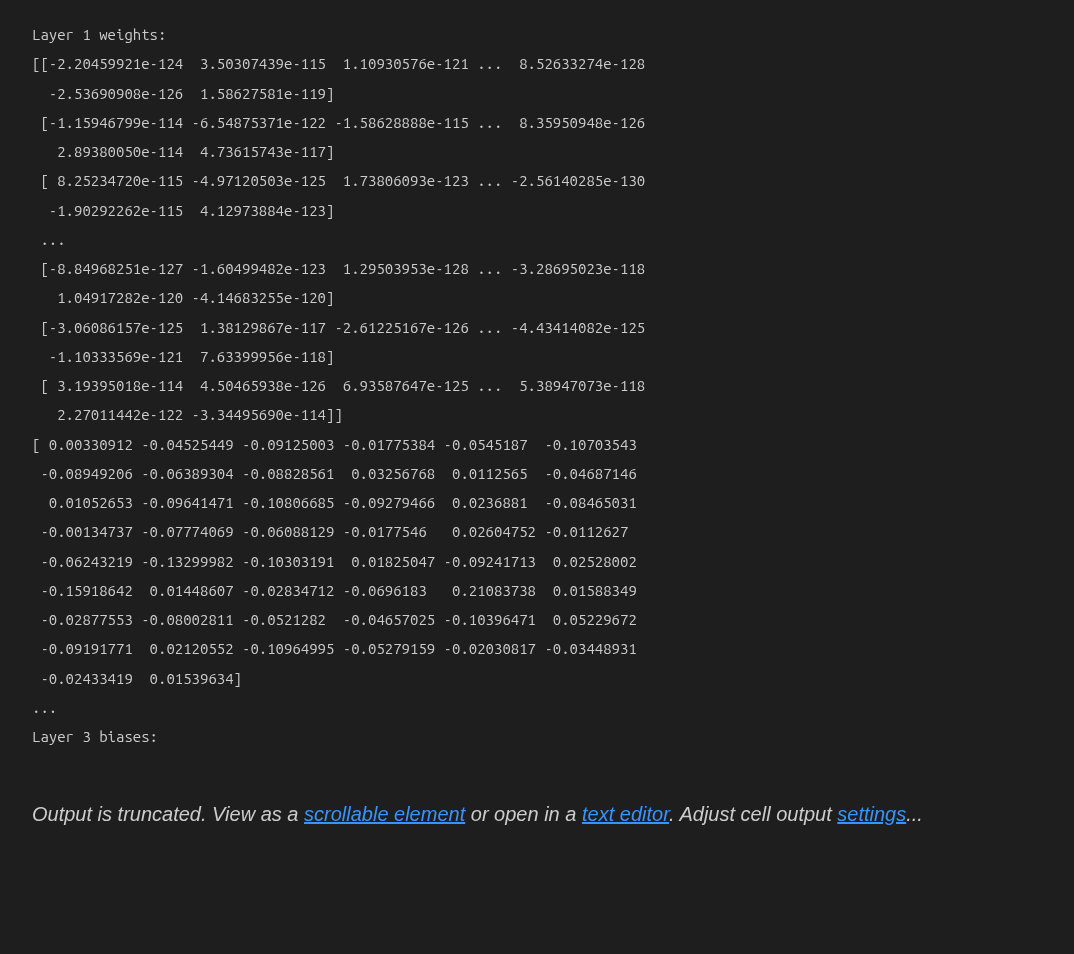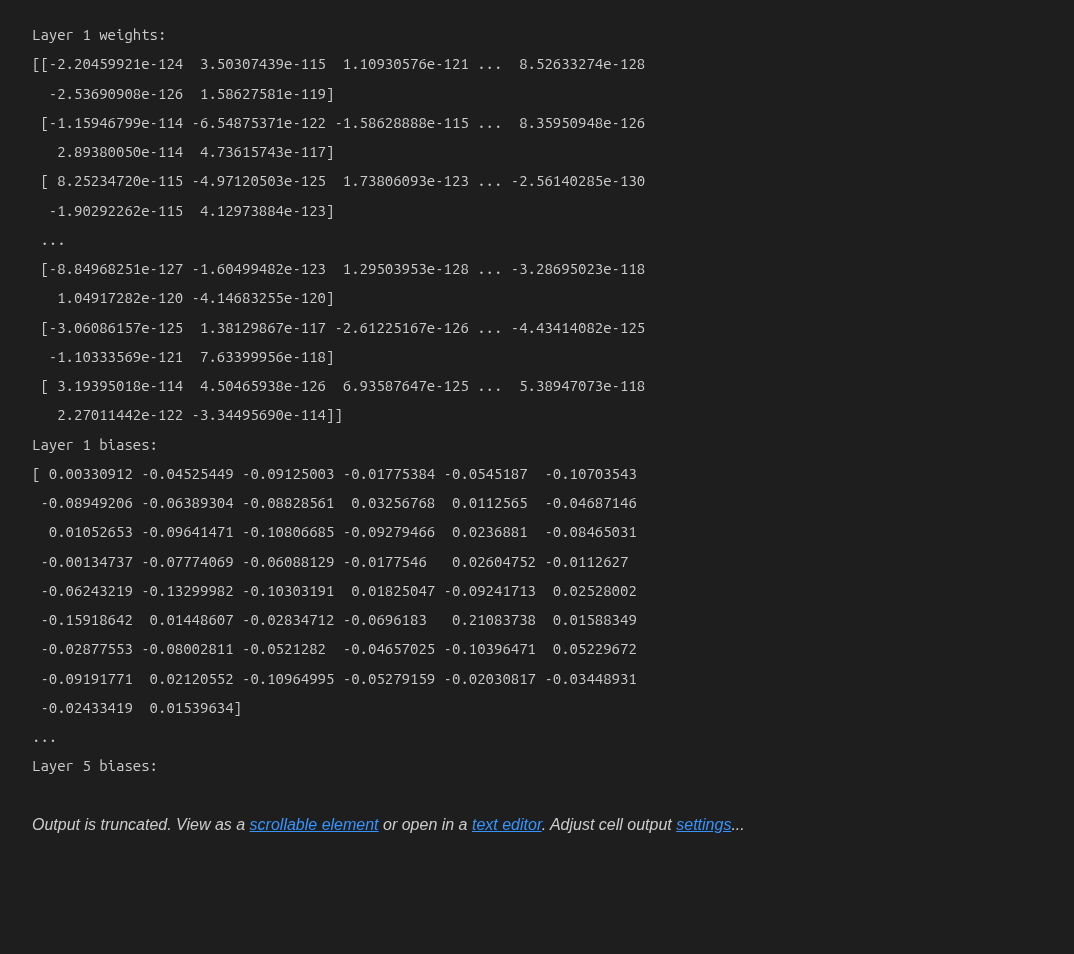--- a/index.html
+++ b/index.html
@@ -23,23 +23,23 @@
       font-family: inherit;
       font-size: inherit;
       line-height: inherit;
     }
     .output-section {
       margin-bottom: 12px;
     }
     .truncation-notice {
       font-style: italic;
       color: #cccccc;
-      margin-top: 28px;
+      margin-top: 44px;
       font-family: -apple-system, BlinkMacSystemFont, "Segoe UI", Helvetica, Arial, sans-serif;
-      font-size: 16px;
+      font-size: 20px;
     }
     .truncation-notice a {
       color: #3794ff;
       text-decoration: underline;
       cursor: pointer;
     }
   </style>
 </head>
 <body>
 
@@ -52,29 +52,28 @@
  [ 8.25234720e-115 -4.97120503e-125  1.73806093e-123 ... -2.56140285e-130
   -1.90292262e-115  4.12973884e-123]
  ...
  [-8.84968251e-127 -1.60499482e-123  1.29503953e-128 ... -3.28695023e-118
    1.04917282e-120 -4.14683255e-120]
  [-3.06086157e-125  1.38129867e-117 -2.61225167e-126 ... -4.43414082e-125
   -1.10333569e-121  7.63399956e-118]
  [ 3.19395018e-114  4.50465938e-126  6.93587647e-125 ...  5.38947073e-118
    2.27011442e-122 -3.34495690e-114]]</pre>
   <pre></pre>
-  <pre>Layer 1 biases:</pre>
   <pre>[ 0.00330912 -0.04525449 -0.09125003 -0.01775384 -0.0545187  -0.10703543
  -0.08949206 -0.06389304 -0.08828561  0.03256768  0.0112565  -0.04687146
   0.01052653 -0.09641471 -0.10806685 -0.09279466  0.0236881  -0.08465031
  -0.00134737 -0.07774069 -0.06088129 -0.0177546   0.02604752 -0.0112627
  -0.06243219 -0.13299982 -0.10303191  0.01825047 -0.09241713  0.02528002
  -0.15918642  0.01448607 -0.02834712 -0.0696183   0.21083738  0.01588349
  -0.02877553 -0.08002811 -0.0521282  -0.04657025 -0.10396471  0.05229672
  -0.09191771  0.02120552 -0.10964995 -0.05279159 -0.02030817 -0.03448931
  -0.02433419  0.01539634]</pre>
   <pre>...</pre>
-  <pre>Layer 5 biases:</pre>
+  <pre>Layer 3 biases:</pre>
 </div>
 
 <div class="truncation-notice">
   <span>Output is truncated. View as a </span><a>scrollable element</a><span> or open in a </span><a>text editor</a><span>. Adjust cell output </span><a>settings</a><span>...</span>
 </div>
 
 </body></html>

